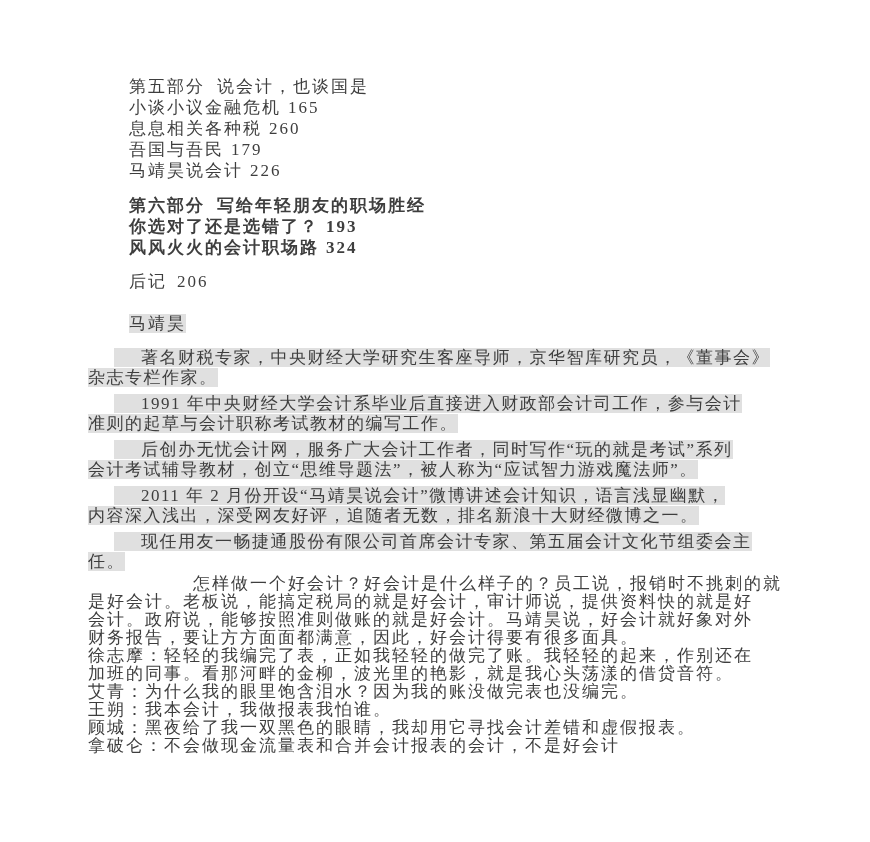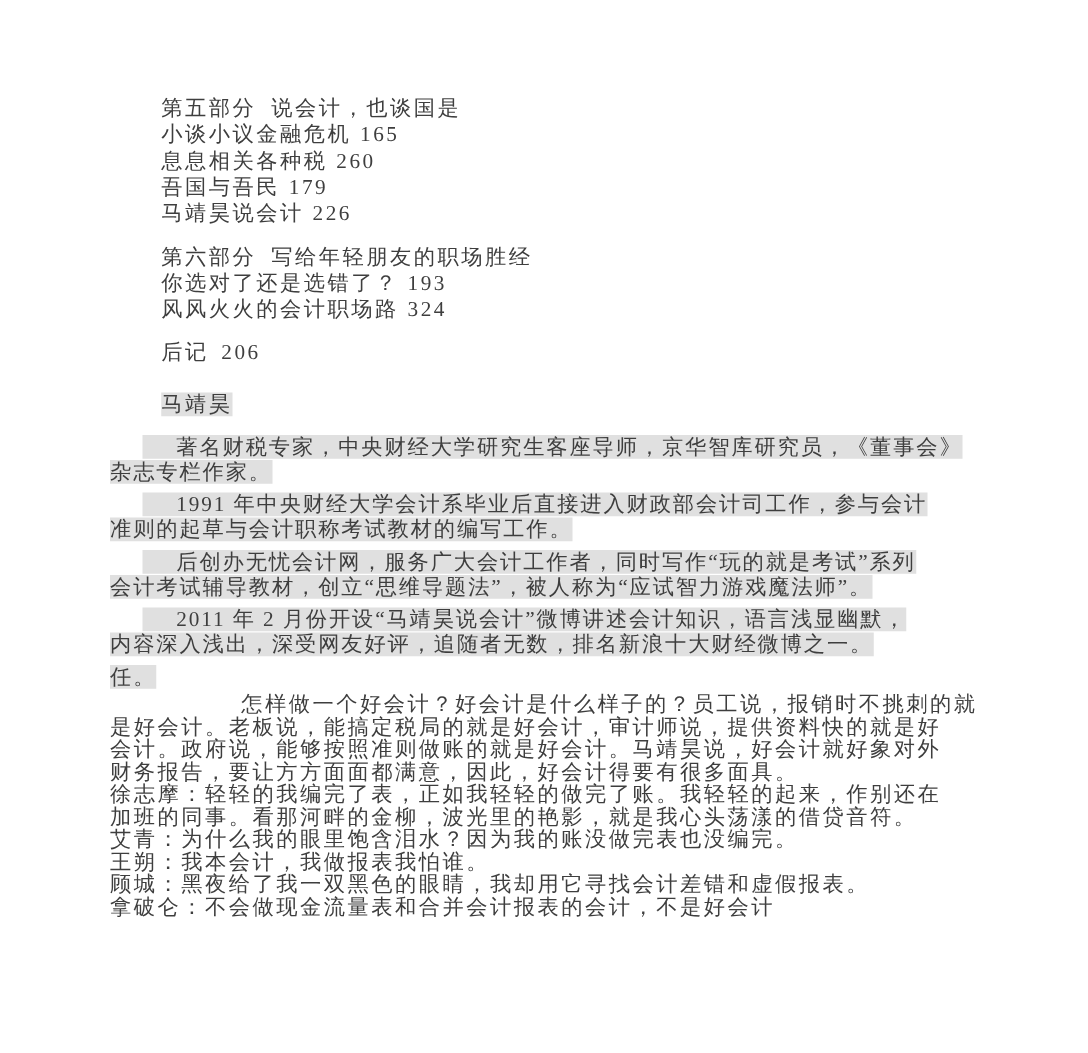--- a/index.html
+++ b/index.html
@@ -7,21 +7,21 @@
     width:870px;height:842px;overflow:hidden;
     background:var(--page_bg,#ffffff);
     color:var(--text,#3e3e3e);
     font-family:"Liberation Serif","DejaVu Serif",serif;
   }
   .doc{position:absolute;left:88px;top:76px;width:720px;}
   .ln{display:block;white-space:pre;font-size:17px;letter-spacing:2px;}
   
   .toc-ln{line-height:21px;padding-left:41px;}
   .part5{margin-bottom:14px;}
-  .part6{margin-bottom:13px;}
+  .part6{margin-bottom:13px;font-weight:bold;}
   .wgap{margin-left:12px;}
   .pg{margin-left:7px;margin-top:20px;}
   .pg2{margin-left:10px;}
   .afterword{line-height:21px;padding-left:41px;margin-bottom:22px;}
   
   .author{line-height:20px;padding-left:41px;margin-bottom:14px;}
   .bp .ln{line-height:20px;letter-spacing:1.5px;}
   .bp{margin-bottom:6px;}
   .bp:last-child{margin-bottom:3px;}
   .first{text-indent:26px;}
@@ -65,20 +65,21 @@
     </div>
     <div class="bp">
       <div class="ln first"><span class="hl hlpad">后创办无忧会计网，服务广大会计工作者，同时写作“玩的就是考试”系列</span></div>
       <div class="ln"><span class="hl">会计考试辅导教材，创立“思维导题法”，被人称为“应试智力游戏魔法师”。</span></div>
     </div>
     <div class="bp">
       <div class="ln first"><span class="hl hlpad">2011 年 2 月份开设“马靖昊说会计”微博讲述会计知识，语言浅显幽默，</span></div>
       <div class="ln"><span class="hl">内容深入浅出，深受网友好评，追随者无数，排名新浪十大财经微博之一。</span></div>
     </div>
     <div class="bp">
+      <div class="ln first"><span class="hl hlpad">现任用友一畅捷通股份有限公司首席会计专家、第五届会计文化节组委会主</span></div>
       <div class="ln"><span class="hl">任。</span></div>
     </div>
   </div>
 
   <div class="intro">
     <div class="ln ifirst">怎样做一个好会计？好会计是什么样子的？员工说，报销时不挑刺的就</div>
     <div class="ln">是好会计。老板说，能搞定税局的就是好会计，审计师说，提供资料快的就是好</div>
     <div class="ln">会计。政府说，能够按照准则做账的就是好会计。马靖昊说，好会计就好象对外</div>
     <div class="ln">财务报告，要让方方面面都满意，因此，好会计得要有很多面具。</div>
   </div>

